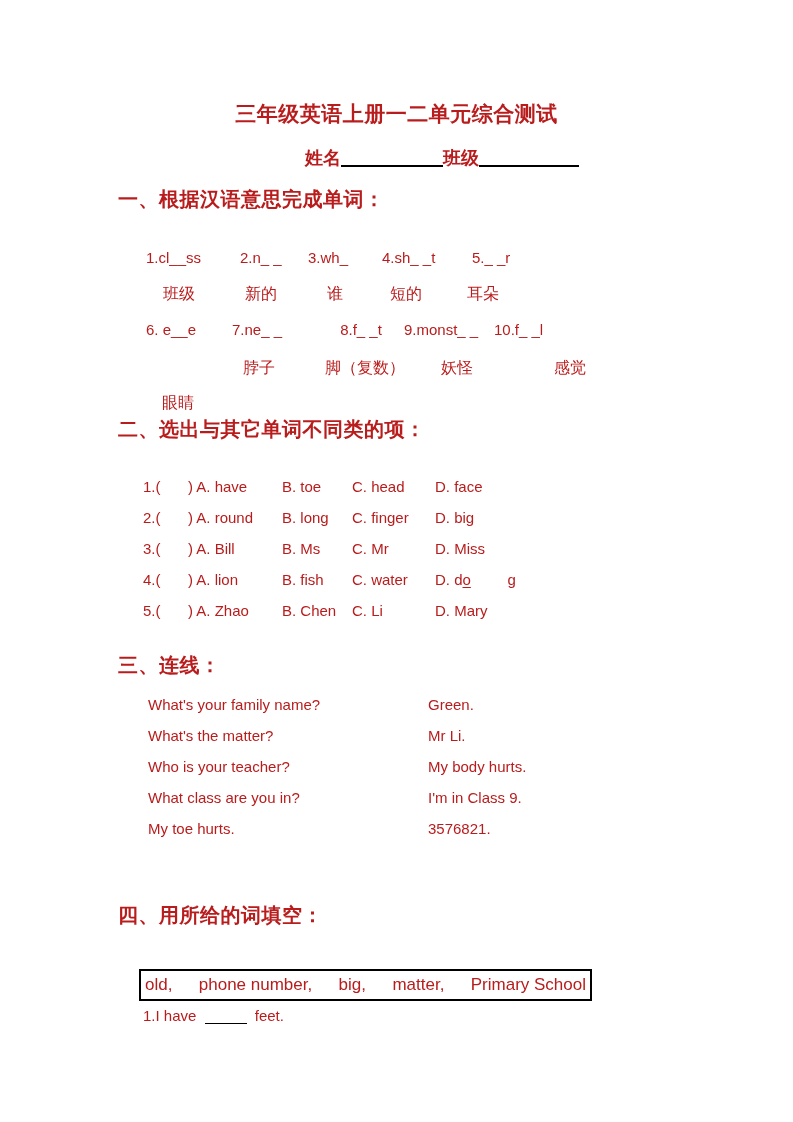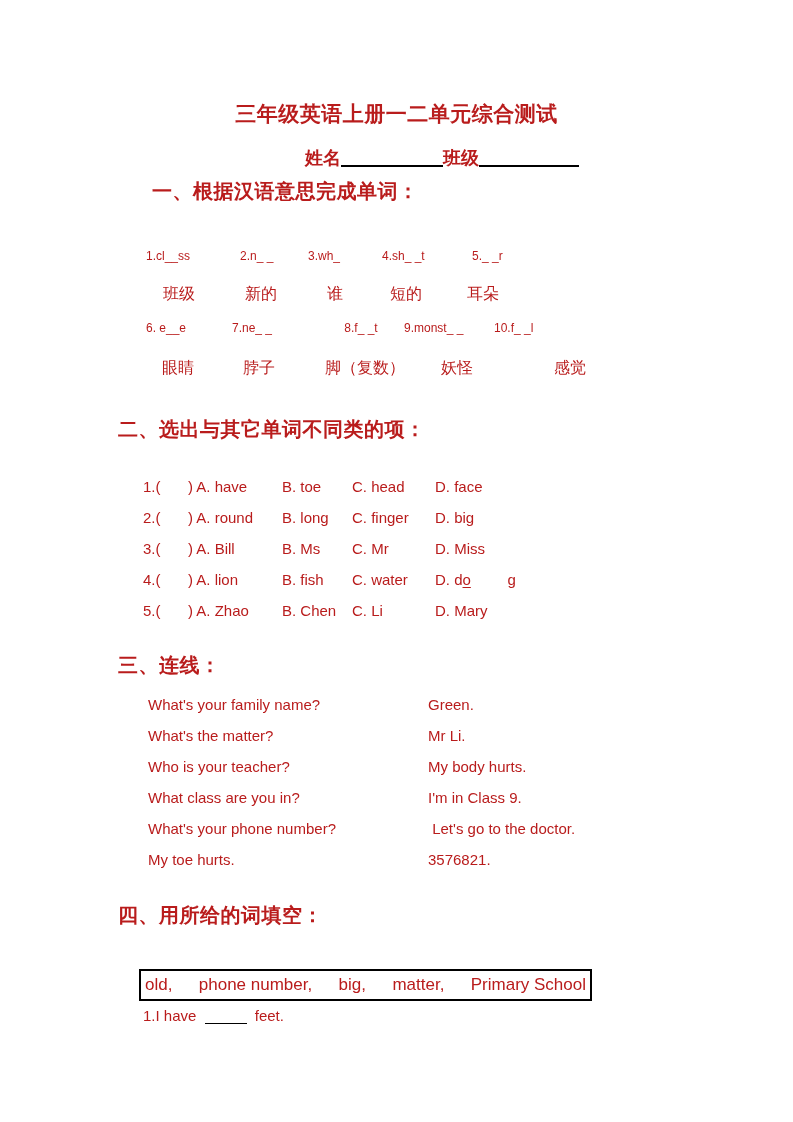--- a/index.html
+++ b/index.html
@@ -29,46 +29,46 @@
     transform:translateY(3px);
   }
   .blank.w102{width:102px;}
   .blank.w100{width:100px;}
   .blank.w42{width:42px;border-bottom-width:1.5px;margin:0 4px;}
   .h{
     left:118px;
     font-size:20px;font-weight:bold;
     letter-spacing:0.5px;
   }
-  .h1{top:178px;margin-left:34px;}
+  .h1{top:186px;}
   .h2{top:416px;}
   .h3{top:652px;}
   .h4{top:902px;}
   .words{left:146px;display:flex;}
-  .words span{display:inline-block;white-space:pre;font-size:12px;}
+  .words span{display:inline-block;white-space:pre;font-size:15px;}
   .w1{top:249px;}
   .w1 span:nth-child(1){width:94px;}
   .w1 span:nth-child(2){width:68px;}
   .w1 span:nth-child(3){width:74px;}
   .w1 span:nth-child(4){width:90px;}
   .w2{top:321px;}
   .w2 span:nth-child(1){width:86px;}
   .w2 span:nth-child(2){width:86px;}
   .w2 span:nth-child(3){width:86px;text-align:center;}
   .w2 span:nth-child(4){width:90px;}
   .means{left:146px;display:flex;}
   .means span{white-space:pre;font-size:16px;}
   .m1{top:284px;}
   .m1 span:nth-child(1){margin-left:17px;}
   .m1 span:nth-child(2){margin-left:50px;}
   .m1 span:nth-child(3){margin-left:50px;}
   .m1 span:nth-child(4){margin-left:47px;}
   .m1 span:nth-child(5){margin-left:45px;}
   .m2{top:358px;}
-  .m2 span:nth-child(1){margin-left:16px;}
+  .m2 span:nth-child(1){margin-left:16px;margin-top:35px;}
   .m2 span:nth-child(2){margin-left:49px;}
   .m2 span:nth-child(3){margin-left:50px;}
   .m2 span:nth-child(4){margin-left:36px;}
   .m2 span:nth-child(5){margin-left:81px;}
   .choices{top:477px;left:143px;}
   .choice-row{display:flex;height:31px;line-height:19px;font-size:15px;}
   .choice-row span{display:inline-block;white-space:pre;}
   .choice-row span:nth-child(1){width:45px;}
   .choice-row span:nth-child(2){width:94px;}
   .choice-row span:nth-child(3){width:70px;}
@@ -165,21 +165,20 @@
         <span>D. Mary</span>
       </div>
     </div>
 
   <div class="abs h h3">三、连线：</div>
   <div class="abs match" id="match">
       <div class="match-row"><span class="ml">What's your family name?</span><span class="mr">Green.</span></div>
       <div class="match-row"><span class="ml">What's the matter?</span><span class="mr">Mr Li.</span></div>
       <div class="match-row"><span class="ml">Who is your teacher?</span><span class="mr">My body hurts.</span></div>
       <div class="match-row"><span class="ml">What class are you in?</span><span class="mr">I'm in Class 9.</span></div>
-      <div class="match-row"><span class="ml">What's your phone number?</span><span class="mr"> Let's go to the doctor.</span></div>
       <div class="match-row"><span class="ml">My toe hurts.</span><span class="mr">3576821.</span></div>
     </div>
 
   <div class="abs wordbox" id="wordbox">
       <span>old,</span>
       <span>phone number,</span>
       <span>big,</span>
       <span>matter,</span>
       <span>Primary School</span>
     </div>

